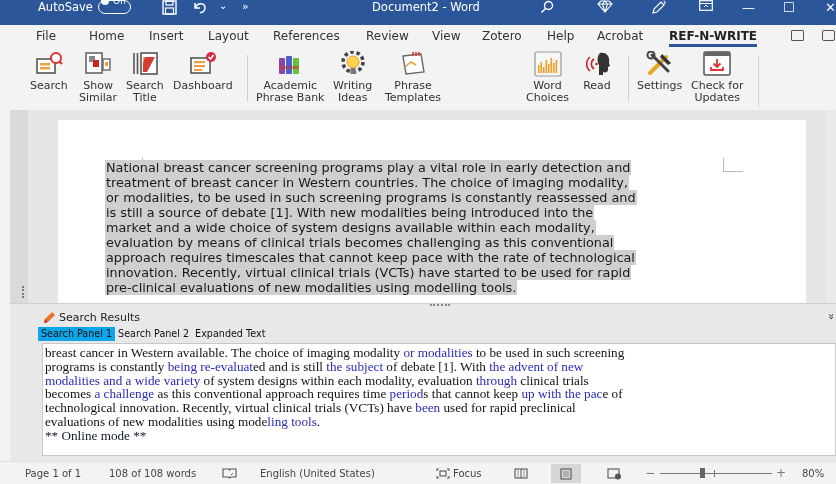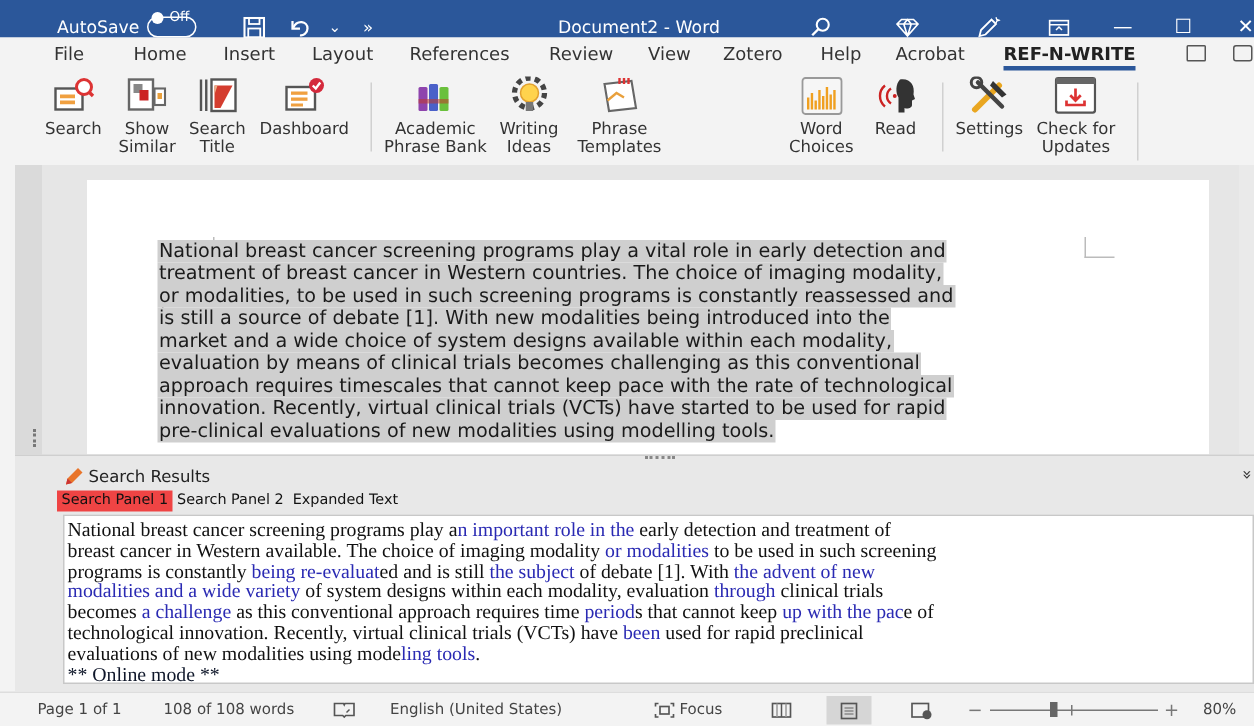--- a/index.html
+++ b/index.html
@@ -1,21 +1,21 @@
 <!DOCTYPE html>
 <html><head>
 <meta charset="utf-8">
 <style>
   * { box-sizing: border-box; margin: 0; padding: 0; }
   html, body { width: 836px; height: 484px; overflow: hidden; background: #f3f3f3; font-family: "DejaVu Sans", sans-serif; }
   #root { position: relative; width: 836px; height: 484px; }
 
   
   .titlebar { position: absolute; left: 0; top: 0; width: 836px; height: 25px; background: #2b579a; color: #fff; font-size: 11.5px; }
-  .titlebar .tb { position: absolute; top: 0; height: 36px; display: flex; align-items: center; }
+  .titlebar .tb { position: absolute; top: 0; height: 36px; display: flex; }
   .toggle { display: inline-flex; align-items: center; border: 1.5px solid #fff; border-radius: 9px; height: 13px; padding: 0 4px 12px 2px; margin-left: 5px; font-size: 9px; }
   .toggle .dot { width: 8px; height: 8px; background: #fff; border-radius: 50%; margin-right: 4px; }
   .ti { font-size: 13px; }
 
   
   .tabsrow { position: absolute; left: 0; top: 25px; width: 836px; height: 24px; background: #f3f3f3; font-size: 12px; color: #333; }
   .tab { position: absolute; top: 4px; white-space: nowrap; }
   .tab.active { font-weight: bold; color: #222; border-bottom: 3px solid #2b579a; padding-bottom: 1px; }
   .righticon { position: absolute; top: 5px; width: 13px; height: 11px; border: 1.2px solid #555; border-radius: 1px; }
 
@@ -32,21 +32,21 @@
   .rightrail { position: absolute; left: 816px; top: 0; width: 10px; height: 193px; background: #eaeaea; }
   .docpara { position: absolute; left: 95px; top: 50px; width: 582px; font-size: 12.8px; line-height: 15px; color: #1a1a1a; }
   .docpara .hl { background: #cfcfcf; box-decoration-break: clone; -webkit-box-decoration-break: clone; padding: 0 1px; }
   .cropmark { position: absolute; border-color: #bbb; border-style: solid; }
 
   
   .srpane { position: absolute; left: 10px; top: 303px; width: 826px; height: 158px; background: #e8e8e8; border-top: 1px solid #cfcfcf; }
   .srtitle { position: absolute; left: 49px; top: 7px; font-size: 11px; color: #222; }
   .srtabs { position: absolute; left: 28px; top: 23px; height: 14px; display: flex; font-size: 9.6px; }
   .srtab { padding: 1px 3px; color: #111; }
-  .srtab.active { background: #ef4444; }
+  .srtab.active { background: #0ea5e9; }
   .srbox { position: absolute; left: 32px; top: 39px; width: 794px; height: 113px; background: #fff; border: 1px solid #c8c8c8; padding: 2px 0 0 2px; font-family: "Liberation Serif", "DejaVu Serif", serif; font-size: 13.2px; line-height: 13.8px; color: #111; white-space: nowrap; overflow: hidden; }
   .srbox .b { color: #2a2ab3; }
   .srbox .r { color: #0f172a; }
 
   
   .statusbar { position: absolute; left: 0; top: 461px; width: 836px; height: 23px; background: #f3f3f3; border-top: 1px solid #ddd; font-size: 10px; color: #444; }
   .sb { position: absolute; top: 6px; white-space: nowrap; }
   .viewbtn { position: absolute; top: 2px; height: 19px; width: 30px; display: flex; align-items: center; justify-content: center; }
   .viewbtn.active { background: #d6d6d6; }
   .slider { position: absolute; left: 660px; top: 11px; width: 112px; height: 1px; background: #777; }
@@ -301,21 +301,20 @@
         <path d="M1 12 L2 8 L5 11 Z" fill="#c33"></path>
       </svg>
     <div class="srtitle">Search Results</div>
     <div style="position:absolute;left:818px;top:6px;font-size:11px;color:#333;transform:rotate(90deg);"><span>»</span></div>
     <div class="srtabs">
       <span class="srtab active">Search Panel 1</span>
       <span class="srtab">Search Panel 2</span>
       <span class="srtab">Expanded Text</span>
     </div>
     <div class="srbox" id="srbox">
-        <div><span>National breast cancer screening programs play a</span><span class="b">n important role in the</span><span> early detection and treatment of</span></div>
         <div><span>breast cancer in Western available. The choice of imaging modality </span><span class="b">or modalities</span><span> to be used in such screening</span></div>
         <div><span>programs is constantly </span><span class="b">being re-evaluat</span><span>ed and is still </span><span class="b">the subject</span><span> of debate [1]. With </span><span class="b">the advent of new</span></div>
         <div><span class="b">modalities and a wide variety</span><span> of system designs within each modality, evaluation </span><span class="b">through</span><span> clinical trials</span></div>
         <div><span>becomes </span><span class="b">a challenge</span><span> as this conventional approach requires time </span><span class="b">period</span><span>s that cannot keep </span><span class="b">up with the pac</span><span>e of</span></div>
         <div><span>technological innovation. Recently, virtual clinical trials (VCTs) have </span><span class="b">been</span><span> used for rapid preclinical</span></div>
         <div><span>evaluations of new modalities using mode</span><span class="b">ling tools</span><span>.</span></div>
         <div><span class="r">** Online mode **</span></div>
       </div>
   </div>
 

